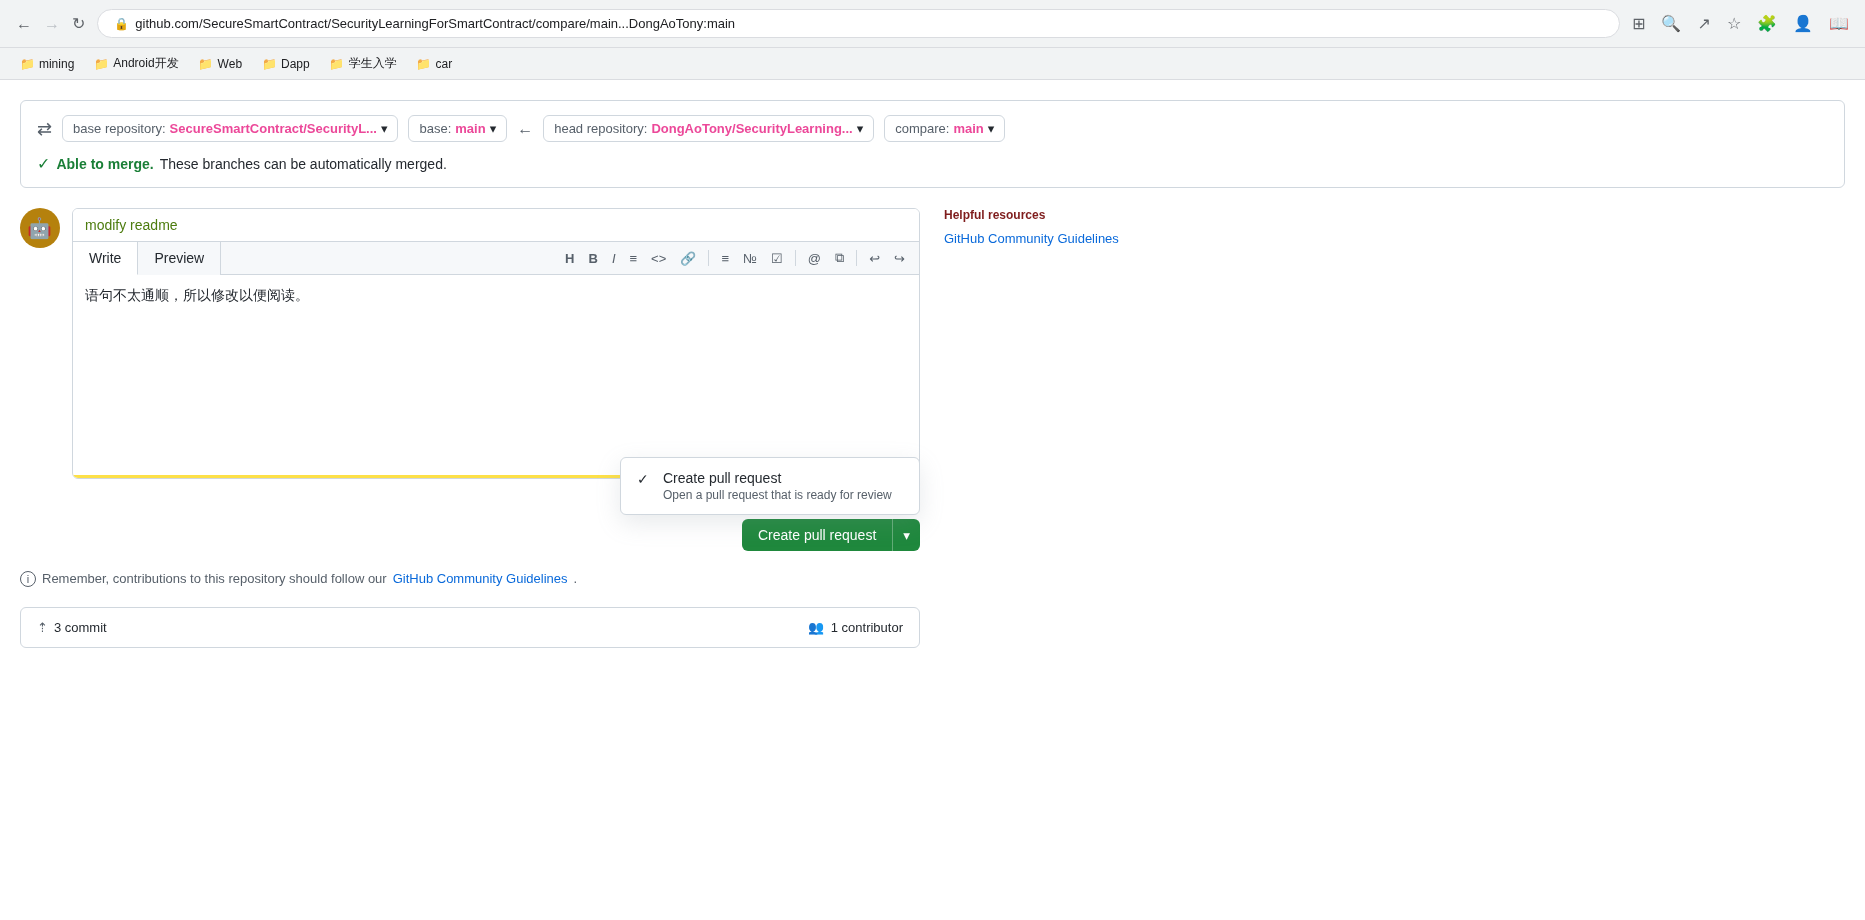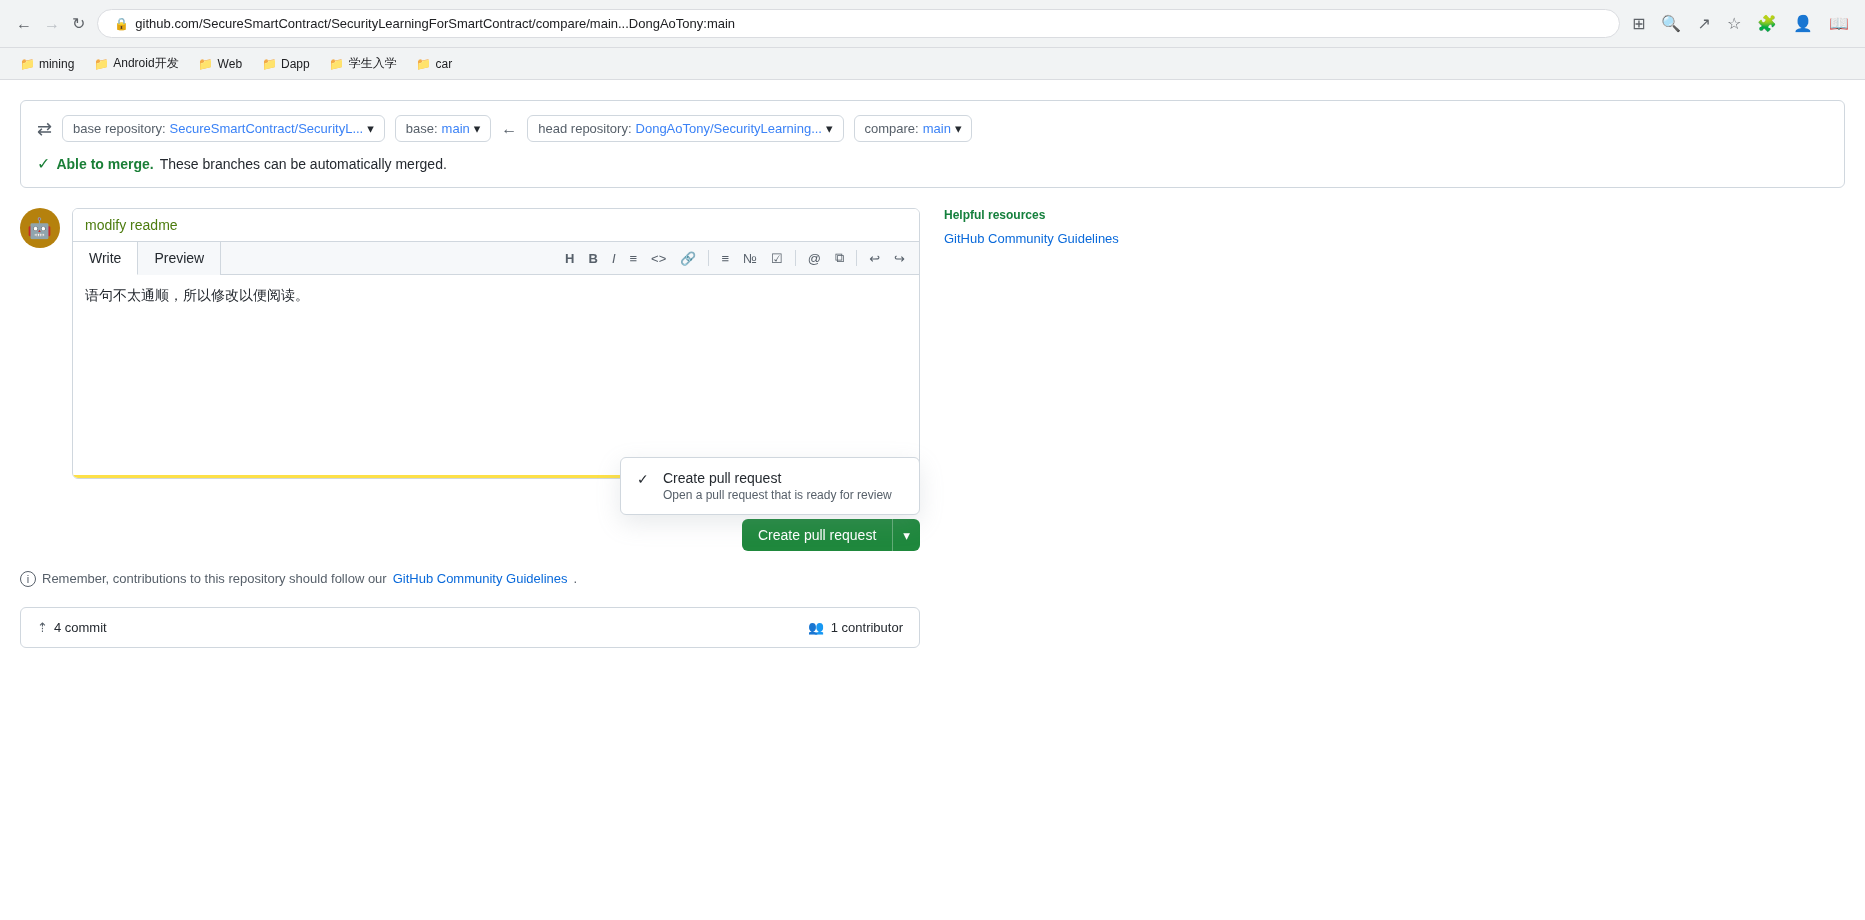--- a/index.html
+++ b/index.html
@@ -120,21 +120,21 @@
       align-items: flex-end;
       gap: 4px;
       border: 1px solid #d0d7de;
       border-radius: 6px;
       padding: 5px 10px;
       font-size: 13px;
       cursor: pointer;
       background: white;
     }
     .repo-label { color: #57606a; }
-    .repo-value { font-weight: 400; color: #3b82f6; }
+    .repo-value { font-weight: 700; color: #ec4899; }
     .arrow-icon { color: #57606a; font-size: 16px; }
     .merge-status {
       display: flex;
       align-items: center;
       gap: 6px;
       color: #24292f;
       font-size: 14px;
     }
     .merge-check { color: #1a7f37; font-size: 16px; }
     .merge-able { color: #1a7f37; font-weight: 600; }
@@ -379,21 +379,21 @@
     .notice-link { color: #0969da; cursor: pointer; text-decoration: none; }
 
     
     .sidebar {
       width: 220px;
       flex-shrink: 0;
     }
     .sidebar-title {
       font-size: 12px;
       font-weight: 600;
-      color: #15803d;
+      color: #7f1d1d;
       margin-bottom: 8px;
     }
     .sidebar-link {
       font-size: 13px;
       color: #0969da;
       cursor: pointer;
       text-decoration: none;
     }
 
     
@@ -600,21 +600,21 @@
       <div class="notice-row">
         <span class="info-circle">i</span>
         <span>Remember, contributions to this repository should follow our</span>
         <a class="notice-link">GitHub Community Guidelines</a>
         <span>.</span>
       </div>
 
       <div class="bottom-bar">
         <div class="commit-info">
           <span class="commit-icon">⇡</span>
-          <span>4 commit</span>
+          <span>3 commit</span>
         </div>
         <div class="contributor-info">
           <span>👥</span>
           <span>1 contributor</span>
         </div>
       </div>
     </div>
 
     <div class="sidebar">
       <div class="sidebar-title">Helpful resources</div>

